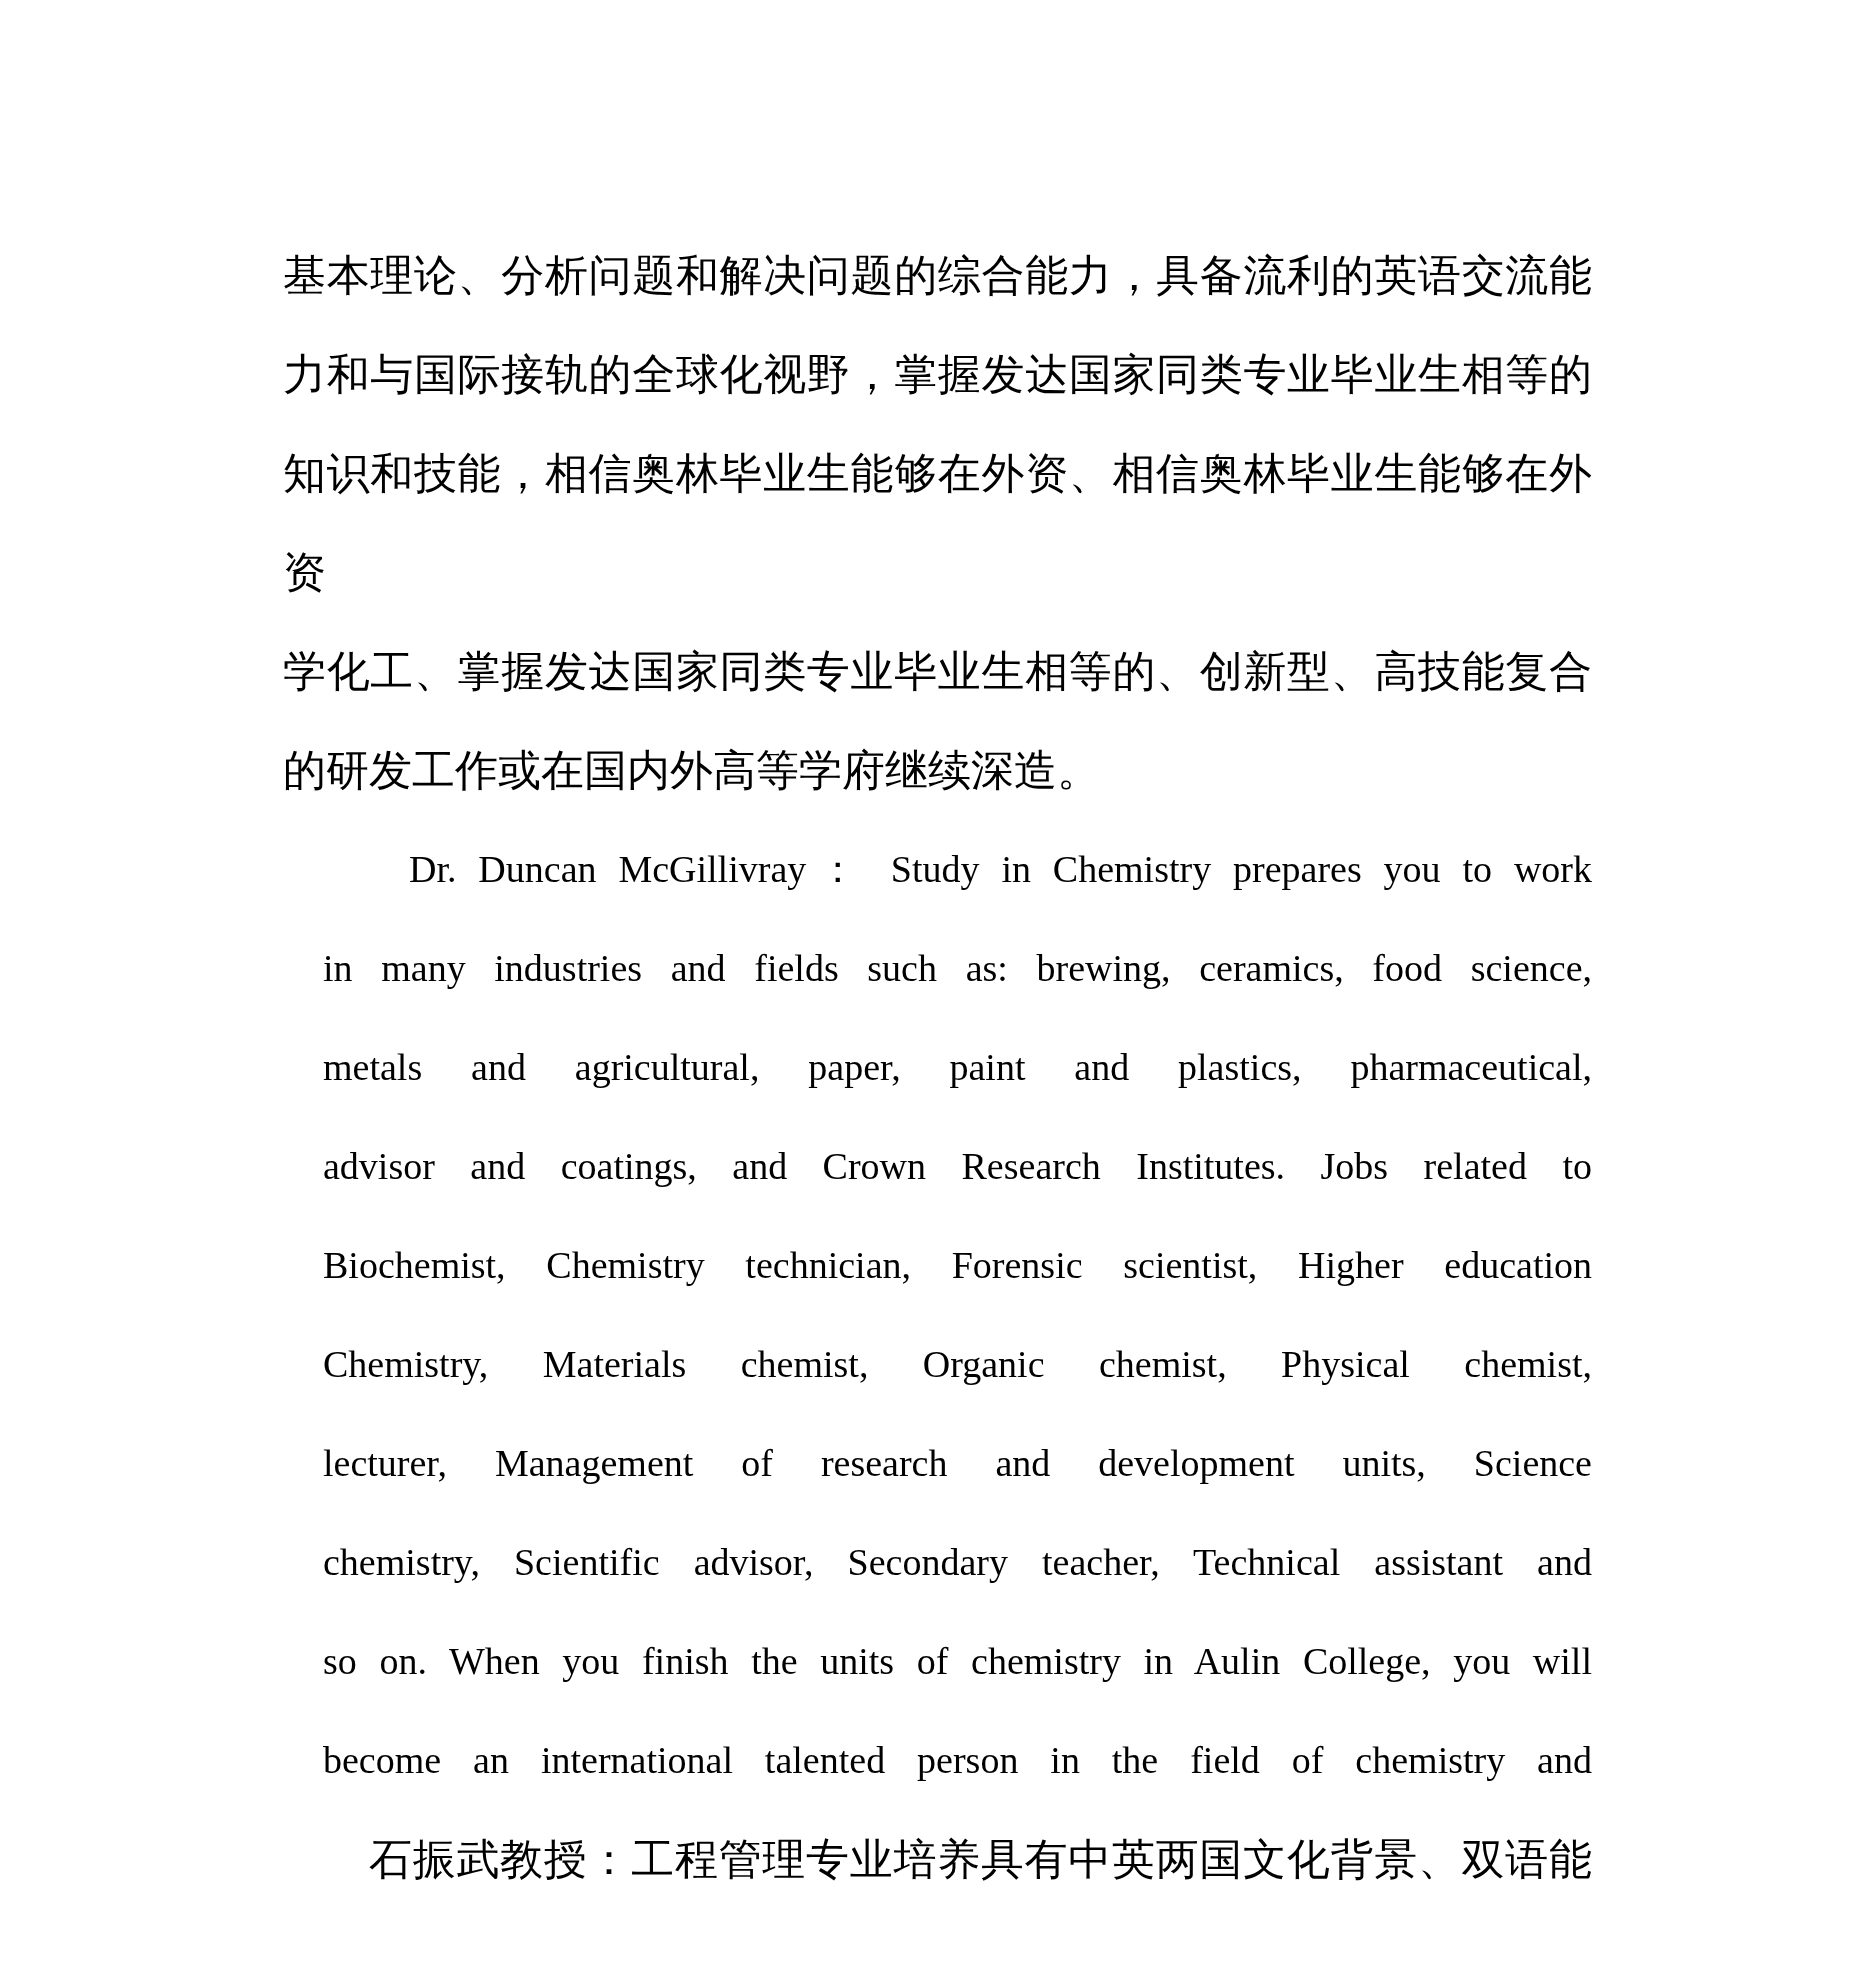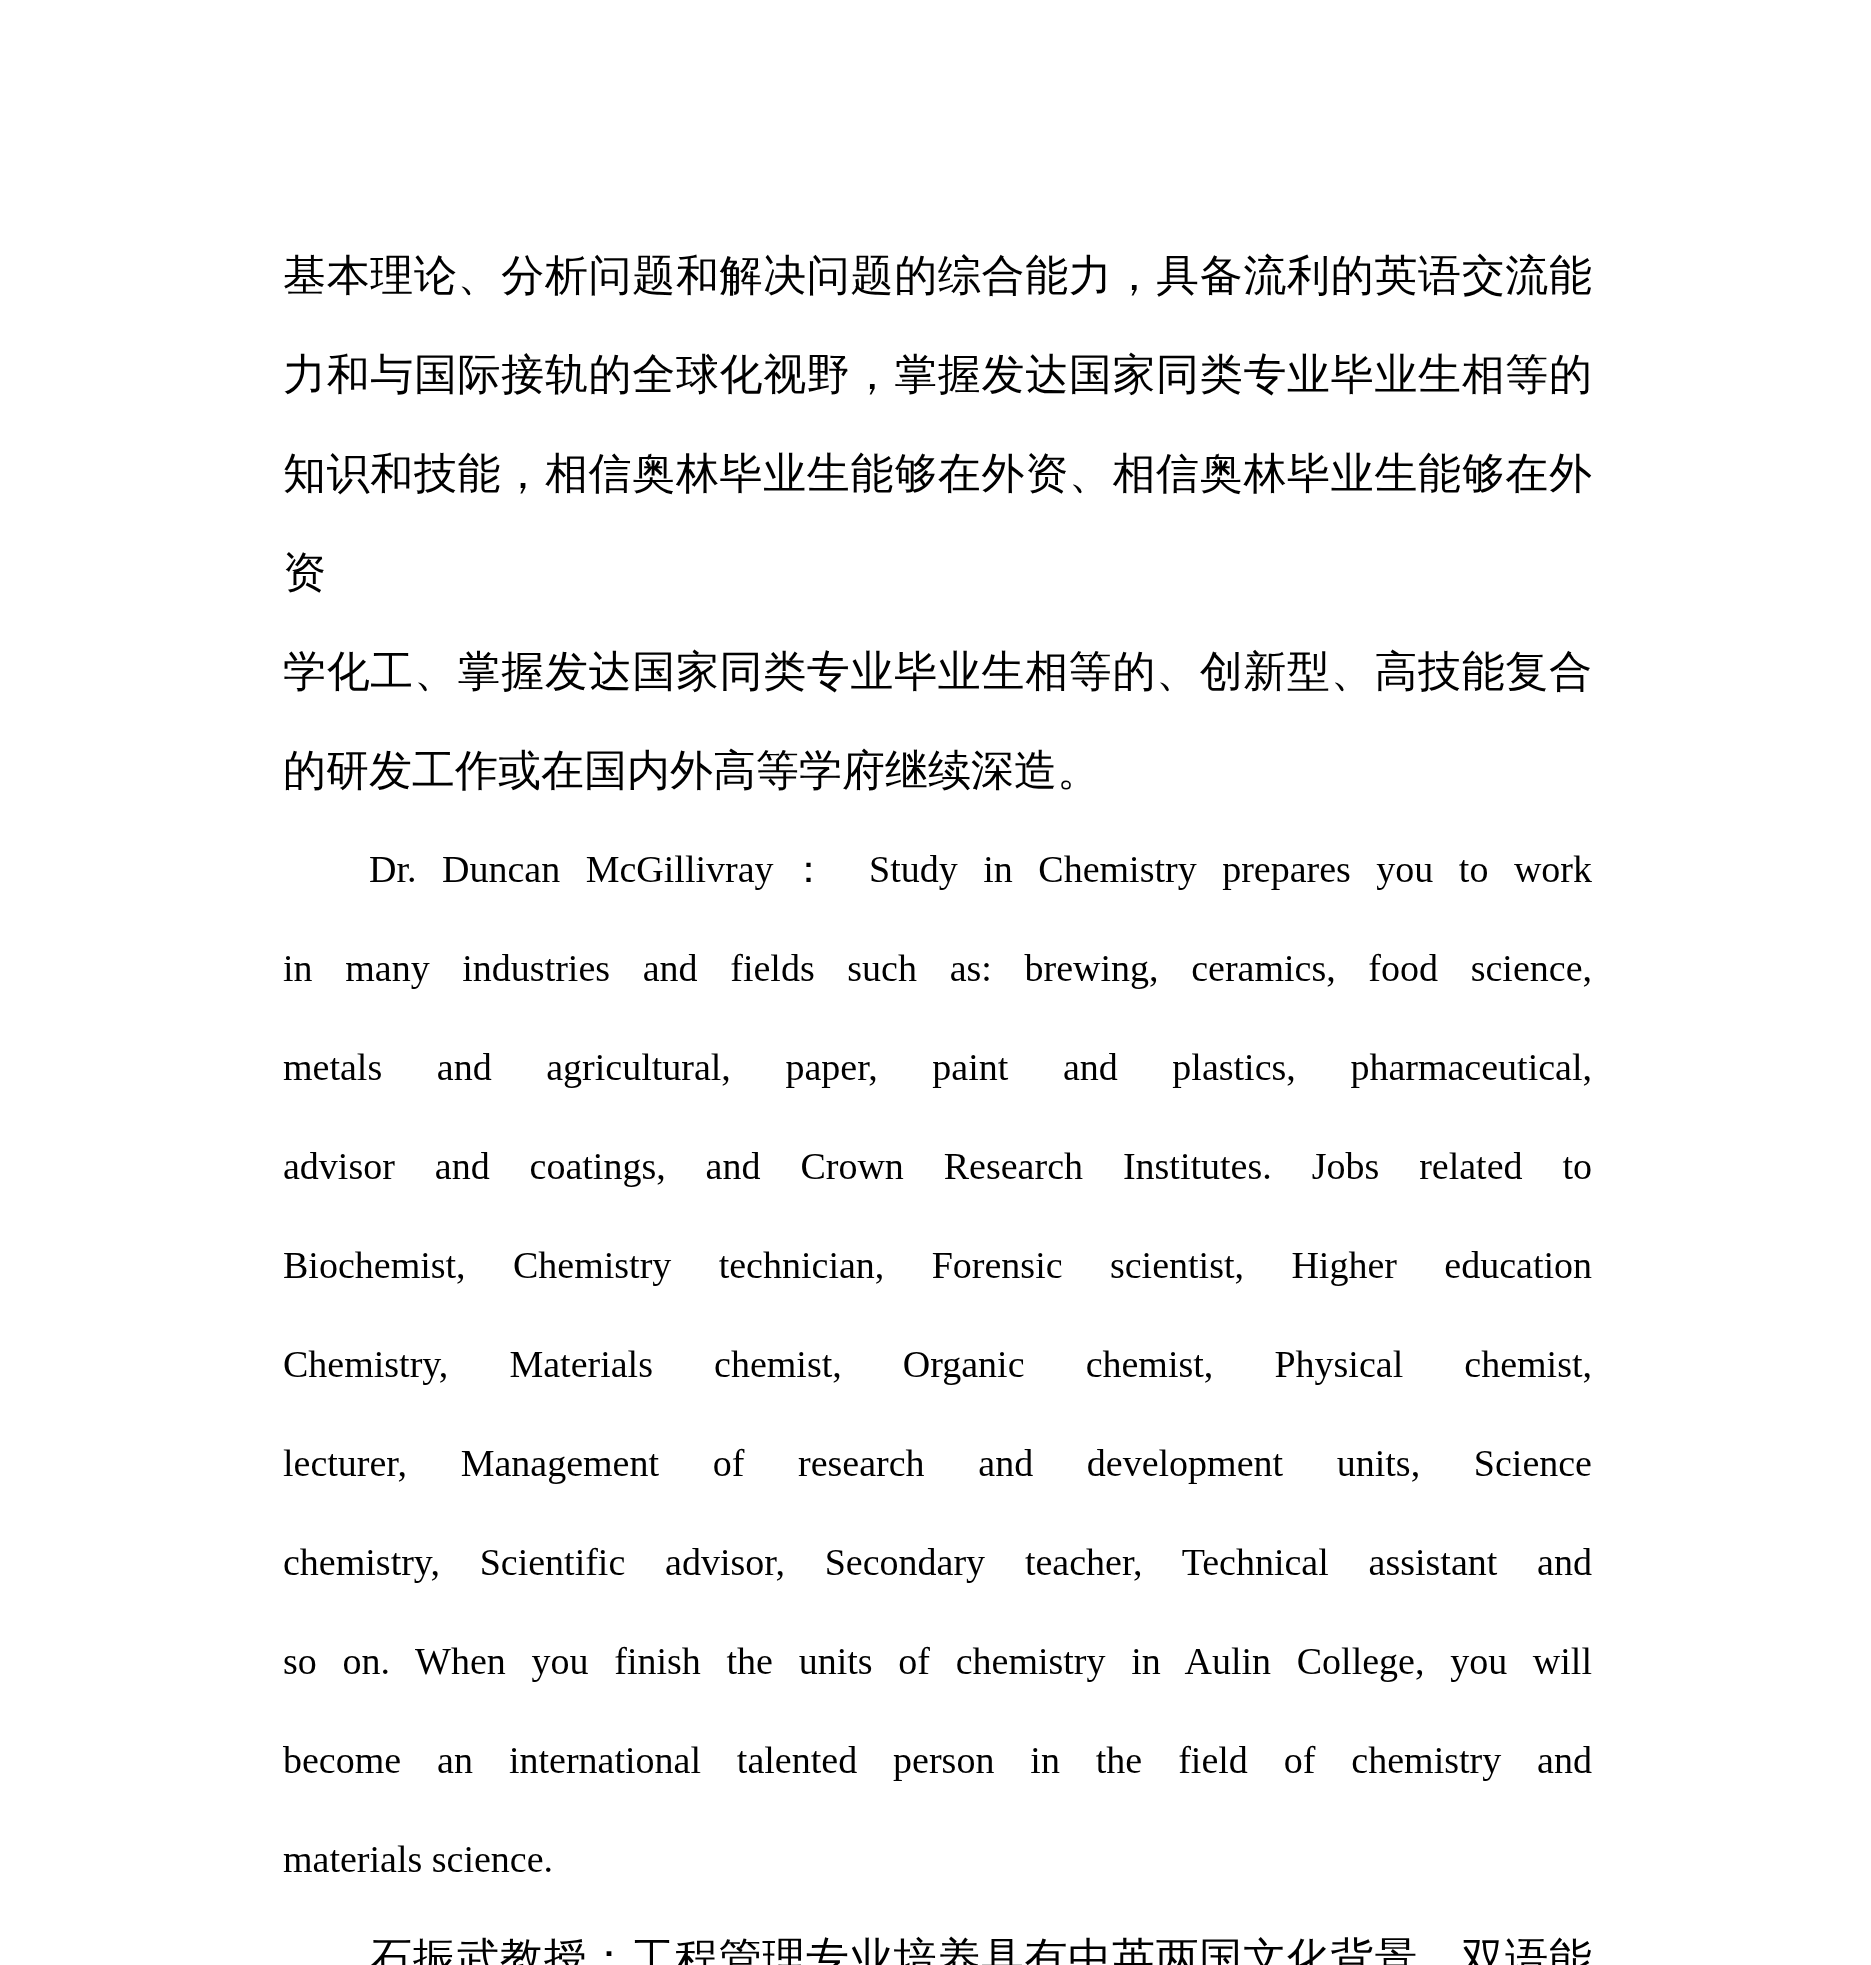--- a/index.html
+++ b/index.html
@@ -27,21 +27,21 @@
     padding: 0;
   }
   .line {
     display: block;
     line-height: 99px;
     text-align: justify;
     text-align-last: justify;
     text-justify: inter-ideograph;
   }
   .zh .line { font-size: 43px; letter-spacing: 0px; }
-  .en .line { font-size: 38px; }
+  .en .line { font-size: 38px; margin-left: 40px; }
   .line.first { text-indent: 86px; }
   .line.last  { text-align-last: left; }
 </style>
 </head>
 <body>
 
 <div class="page">
   <div class="doc">
       <p class="para zh">
         <span class="line">基本理论、分析问题和解决问题的综合能力，具备流利的英语交流能</span>
@@ -54,21 +54,20 @@
         <span class="line first">Dr. Duncan McGillivray： Study in Chemistry prepares you to work</span>
         <span class="line">in many industries and fields such as: brewing, ceramics, food science,</span>
         <span class="line">metals and agricultural, paper, paint and plastics, pharmaceutical,</span>
         <span class="line">advisor and coatings, and Crown Research Institutes. Jobs related to</span>
         <span class="line">Biochemist, Chemistry technician, Forensic scientist, Higher education</span>
         <span class="line">Chemistry, Materials chemist, Organic chemist, Physical chemist,</span>
         <span class="line">lecturer, Management of research and development units, Science</span>
         <span class="line">chemistry, Scientific advisor, Secondary teacher, Technical assistant and</span>
         <span class="line">so on. When you finish the units of chemistry in Aulin College, you will</span>
         <span class="line">become an international talented person in the field of chemistry and</span>
-        <span class="line last">materials science.</span>
       </p>
       <p class="para zh">
         <span class="line first">石振武教授：工程管理专业培养具有中英两国文化背景、双语能</span>
       </p>
     </div>
 
 </div>
 
 
 </body></html>

